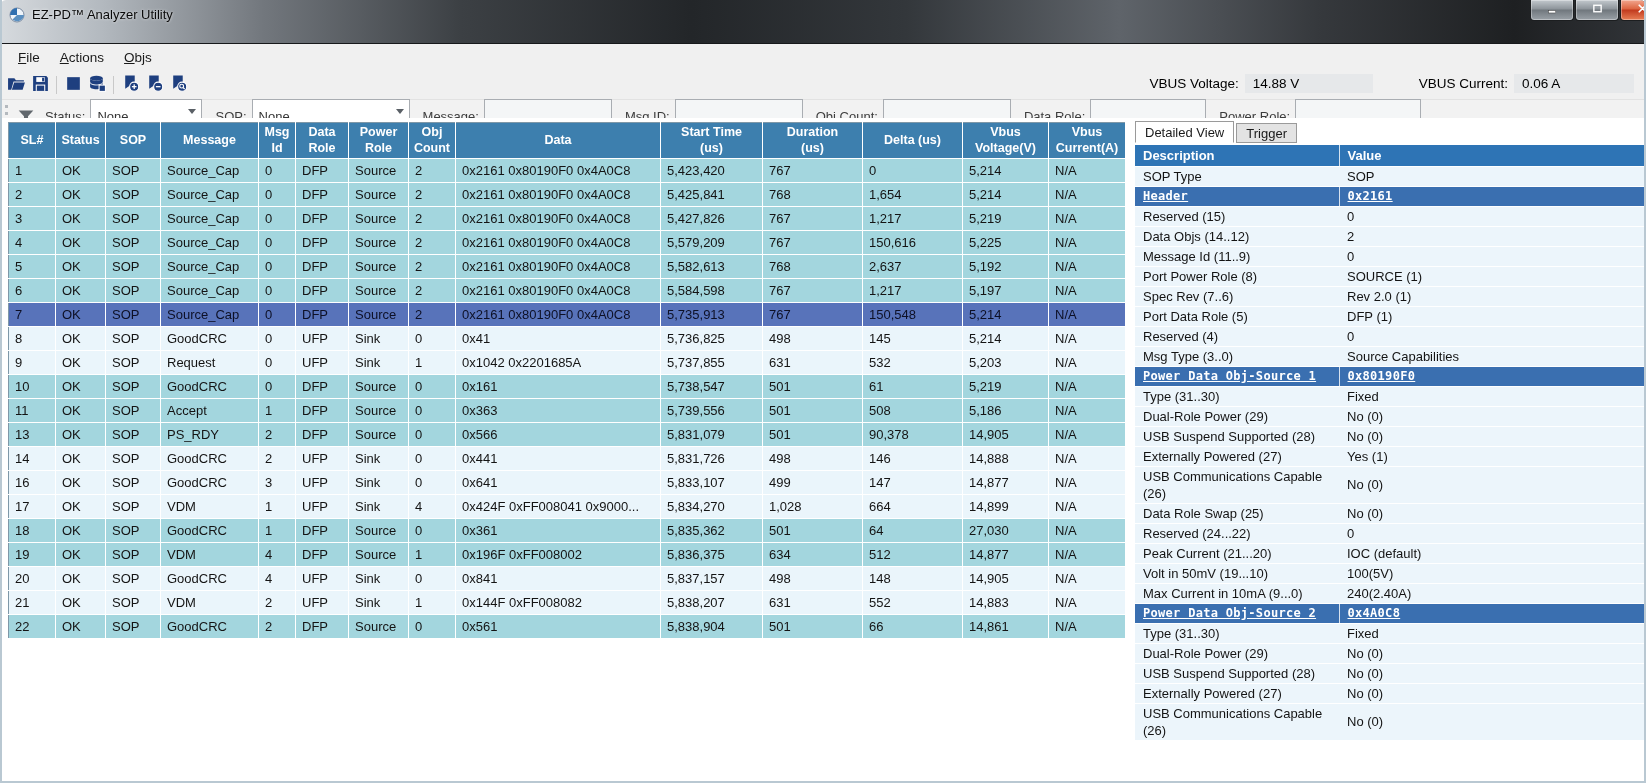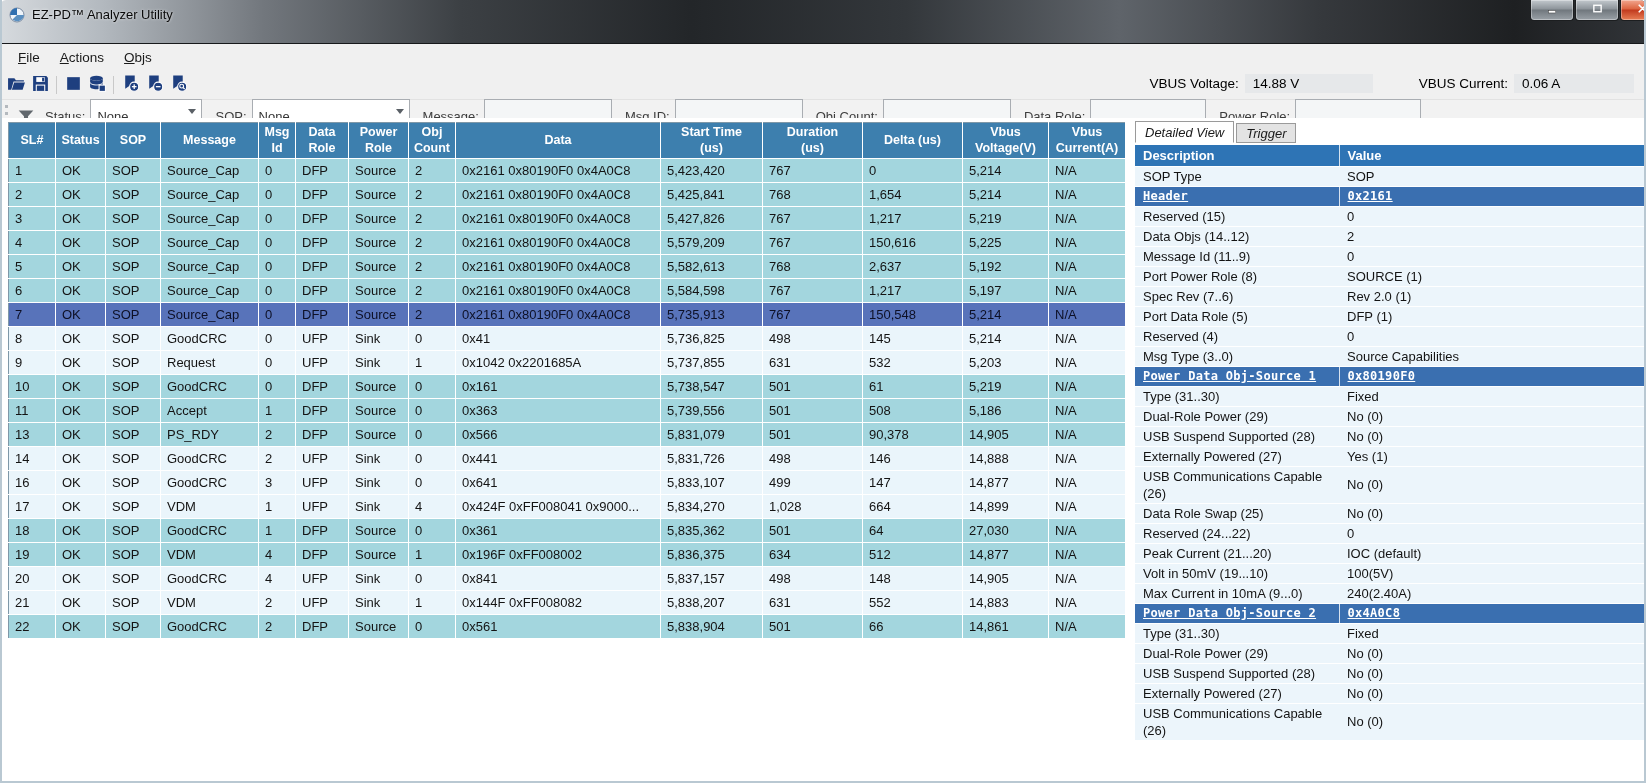--- a/index.html
+++ b/index.html
@@ -63,21 +63,21 @@
     font-size:13px; color:#141414; height:24px; padding:1px 6px;
     border-right:1px solid rgba(255,255,255,.9); border-bottom:1px solid rgba(255,255,255,.9);
     white-space:nowrap; overflow:hidden; text-overflow:clip;
   }
   tr.tone-teal td{ background:var(--row-teal,#a3d6de); }
   tr.tone-light td{ background:var(--row-light,#eaf5fb); }
   tr.selected td{ background:var(--row-selected,#5873ba) !important; color:#0d1026; }
 
   
   .detail-panel{ position:absolute; left:1135px; top:2px; width:511px; bottom:0; overflow:hidden; }
-  .tabs{ display:flex; align-items:flex-end; height:23px;font-style:italic; }
+  .tabs{ display:flex; align-items:flex-end; height:23px; }
   .tab{ font-size:13px; color:#1a1a1a; padding:3px 9px 2px; border:1px solid #9a9a9a; margin-right:2px; }
   .tab.active{ background:#fff; border-bottom:1px solid #fff; position:relative; z-index:2; }
   .tab:not(.active){ background:#e3e3e3; height:20px; padding-top:2px; }
   table.dgrid{ border-collapse:collapse; table-layout:fixed; width:520px; margin-top:2px; }
   table.dgrid th{
     background:var(--detail-header-blue,#2e74b5); color:#fff; font-size:13px; font-weight:bold;
     text-align:left; padding:2px 8px; height:21px; border-bottom:1px solid #fff;
   }
   table.dgrid th + th{ border-left:1px solid rgba(255,255,255,.8); }
   table.dgrid td{

